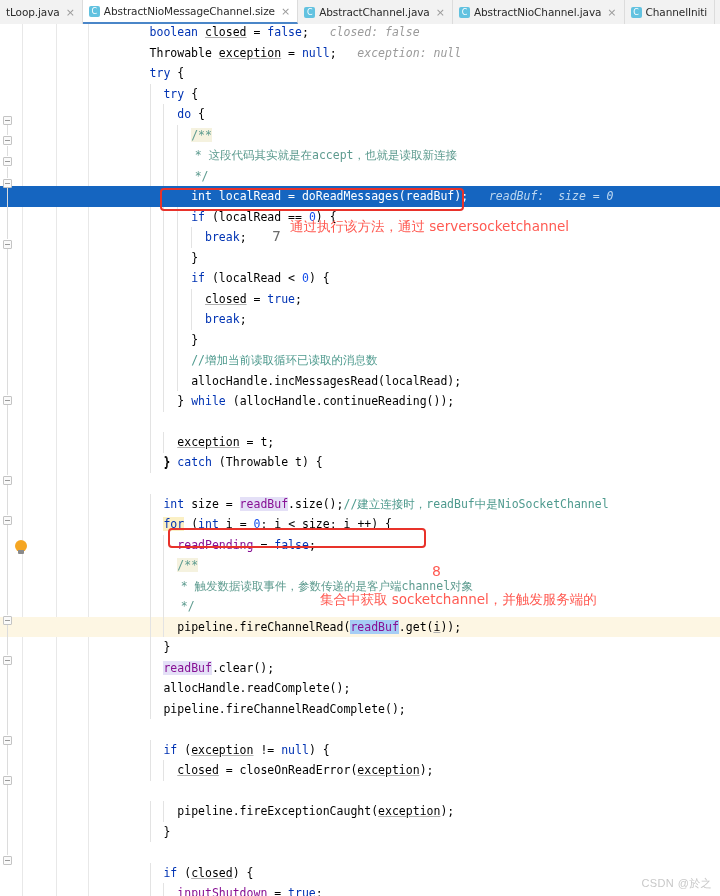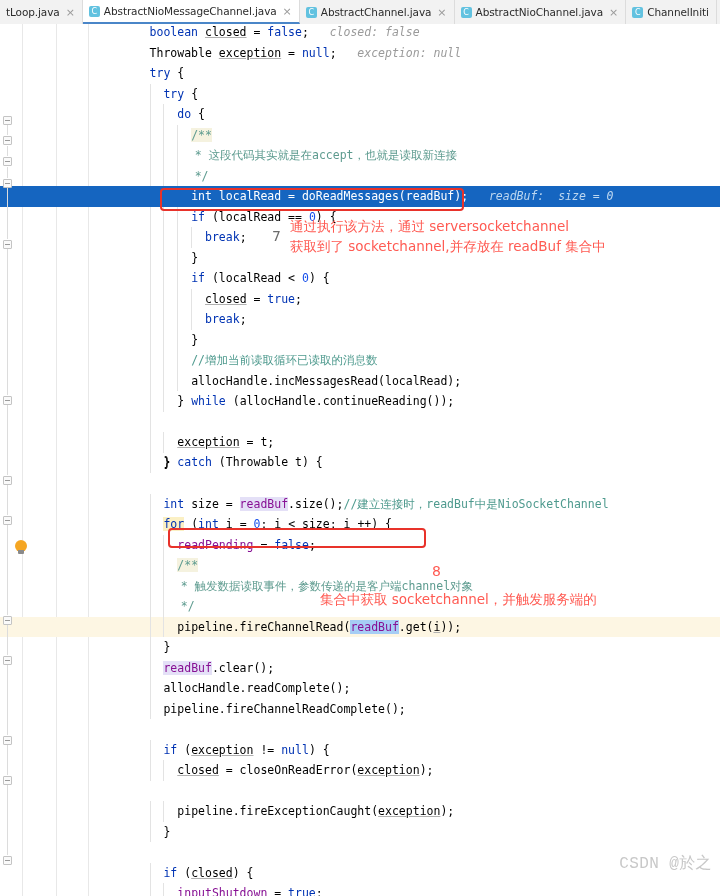--- a/index.html
+++ b/index.html
@@ -173,38 +173,38 @@
   #bulb .base {
     position: absolute; left: 3px; top: 10px;
     width: 6px; height: 4px;
     background: #8a8a8a;
     border-radius: 0 0 1px 1px;
   }
 
   
   #watermark {
     position: absolute;
-    right: 8px; bottom: 22px;
+    right: 8px; bottom: 5px;
     color: #c8c8c8;
-    font-family: Liberation Mono, monospace;
-    font-size: 16px;
+    font-family: Liberation Sans, sans-serif;
+    font-size: 11px;
     letter-spacing: 0.4px;
   }
 </style>
 </head>
 <body>
 
 <div id="tabbar">
     <div class="tab">
       <span class="tlabel">tLoop.java</span>
       <span class="tclose">×</span>
     </div>
     <div class="tab active">
       <span class="cicon">C</span>
-      <span class="tlabel">AbstractNioMessageChannel.java</span>
+      <span class="tlabel">AbstractNioMessageChannel.size</span>
       <span class="tclose">×</span>
     </div>
     <div class="tab">
       <span class="cicon">C</span>
       <span class="tlabel">AbstractChannel.java</span>
       <span class="tclose">×</span>
     </div>
     <div class="tab">
       <span class="cicon">C</span>
       <span class="tlabel">AbstractNioChannel.java</span>
@@ -373,17 +373,16 @@
     <div class="base"></div>
   </div>
 
   <div class="redbox" style="left:160px; top:164px; width:304px; height:23px;"></div>
   <div class="redbox" style="left:168px; top:504px; width:258px; height:20px;"></div>
 
   <div class="marknum" style="left:272px; top:204px;">7</div>
   <div class="marknum red" style="left:432px; top:539px;">8</div>
 
   <div class="annot" style="left:290px; top:192px;">通过执行该方法，通过 serversocketchannel</div>
-  <div class="annot" style="left:290px; top:212px;">获取到了 socketchannel,并存放在 readBuf 集合中</div>
   <div class="annot" style="left:320px; top:565px;">集合中获取 socketchannel，并触发服务端的</div>
 
   <div id="watermark">CSDN @於之</div>
 </div>
 
 </body></html>

